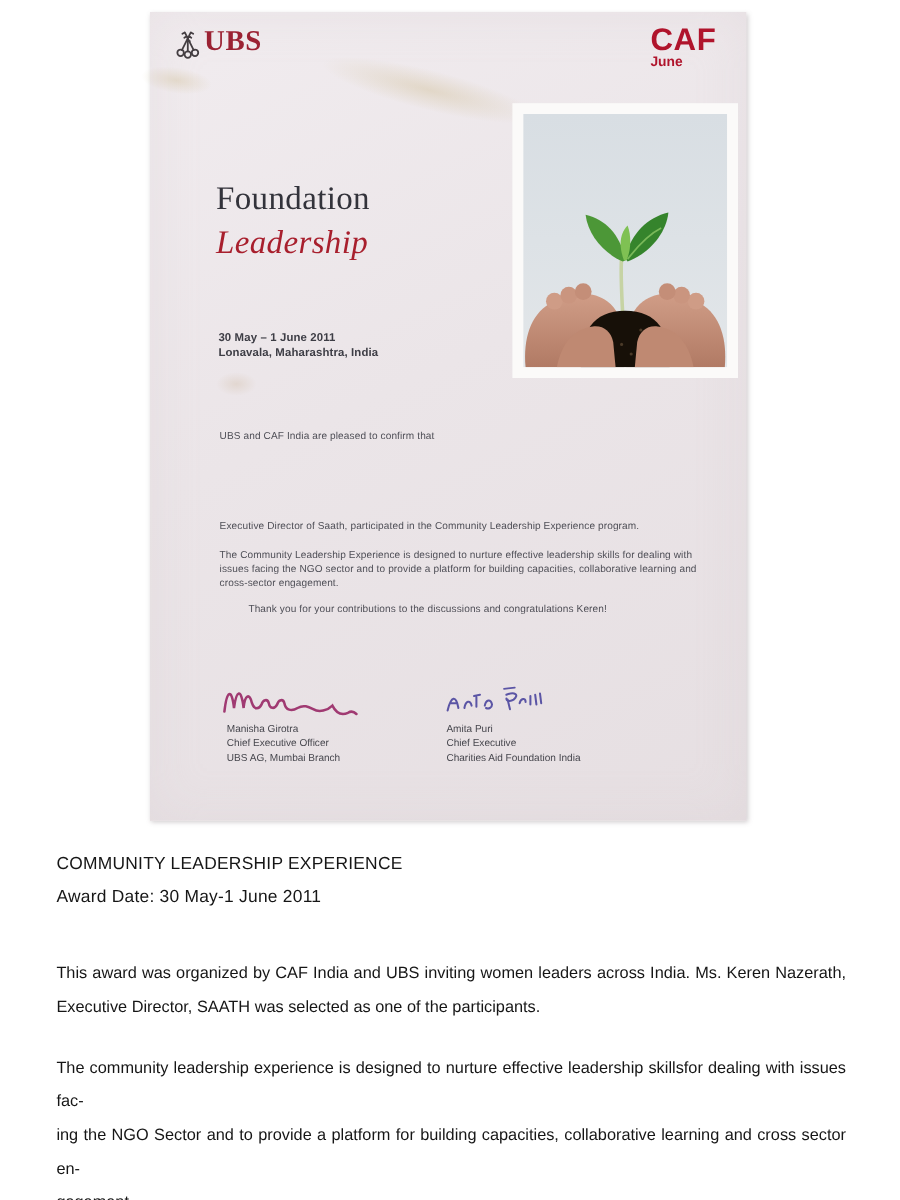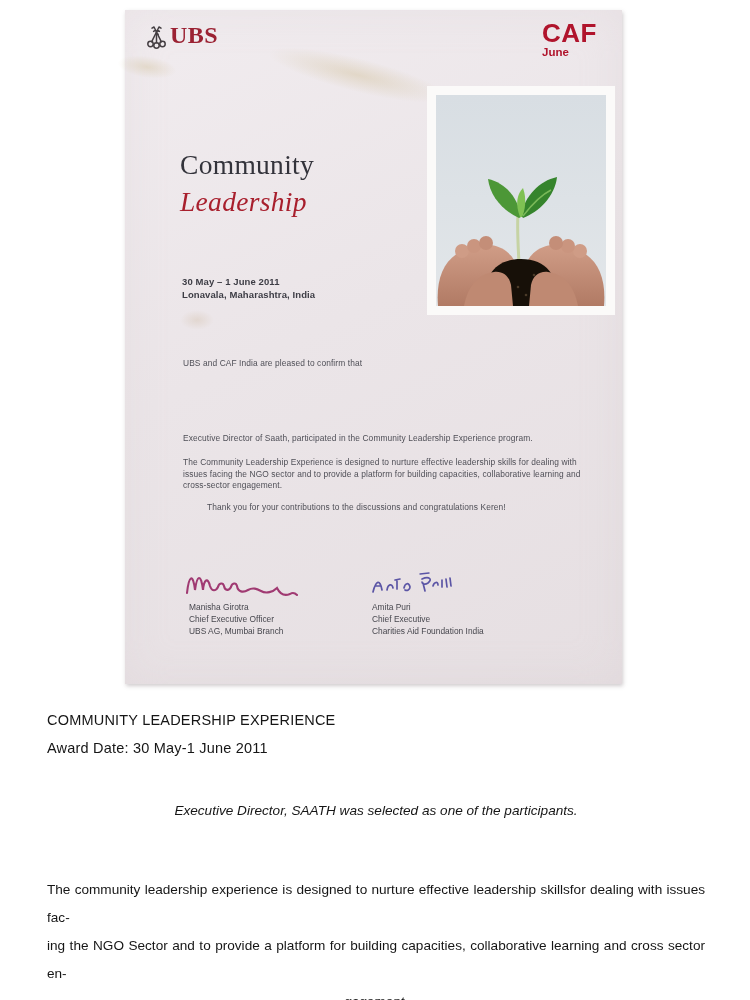--- a/index.html
+++ b/index.html
@@ -55,21 +55,21 @@
   .sig-block.left{left:64px;}
   .sig-block.right{left:247px;}
 
   
   .summary{position:absolute;left:47px;width:658px;color:#161616;}
   .sum-head{top:706px;font-size:14.5px;line-height:28px;letter-spacing:0.2px;}
   .sum-paras{font-size:13.6px;line-height:28px;}
   .para1{top:797px;}
   .para2{top:876px;}
   .jline{text-align:justify;text-align-last:justify;}
-  .lline{text-align:center;font-style:italic;}
+  .lline{text-align:left;}
 </style>
 </head>
 <body>
 
 <div class="certificate">
 
   <div class="stain s1"></div>
   <div class="stain s2"></div>
   <div class="stain s3"></div>
 
@@ -88,21 +88,21 @@
     </span>
     <span class="ubs-word">UBS</span>
   </div>
 
   <div class="caf-logo">
     <div class="caf-word">CAF</div>
     <div class="caf-sub">June</div>
   </div>
 
   <div class="cert-title">
-    <div>Community</div>
+    <div>Foundation</div>
     <div class="accent" style="color:#a81f2d">Leadership</div>
   </div>
 
   <div class="event-block">
     <div>30 May – 1 June 2011</div>
     <div>Lonavala, Maharashtra, India</div>
   </div>
 
   <div class="photo-frame">
     <svg width="170" height="211" viewBox="0 0 170 211">
@@ -177,20 +177,21 @@
     <div>UBS AG, Mumbai Branch</div>
   </div>
 </div>
 
 <div class="summary sum-head" style="position: absolute; top: 706px;">
   <div>COMMUNITY LEADERSHIP EXPERIENCE</div>
   <div>Award Date: 30 May-1 June 2011</div>
 </div>
 
 <div class="summary sum-paras para1" style="position: absolute; top: 797px;">
+  <div class="jline">This award was organized by CAF India and UBS inviting women leaders across India. Ms. Keren Nazerath,</div>
   <div class="lline">Executive Director, SAATH was selected as one of the participants.</div>
 </div>
 
 <div class="summary sum-paras para2" style="position: absolute; top: 876px;">
   <div class="jline">The community leadership experience is designed to nurture effective leadership skillsfor dealing with issues fac-</div>
   <div class="jline">ing the NGO Sector and to provide a platform for building capacities, collaborative learning and cross sector en-</div>
   <div class="lline">gagement.</div>
 </div>
 
 </body></html>

